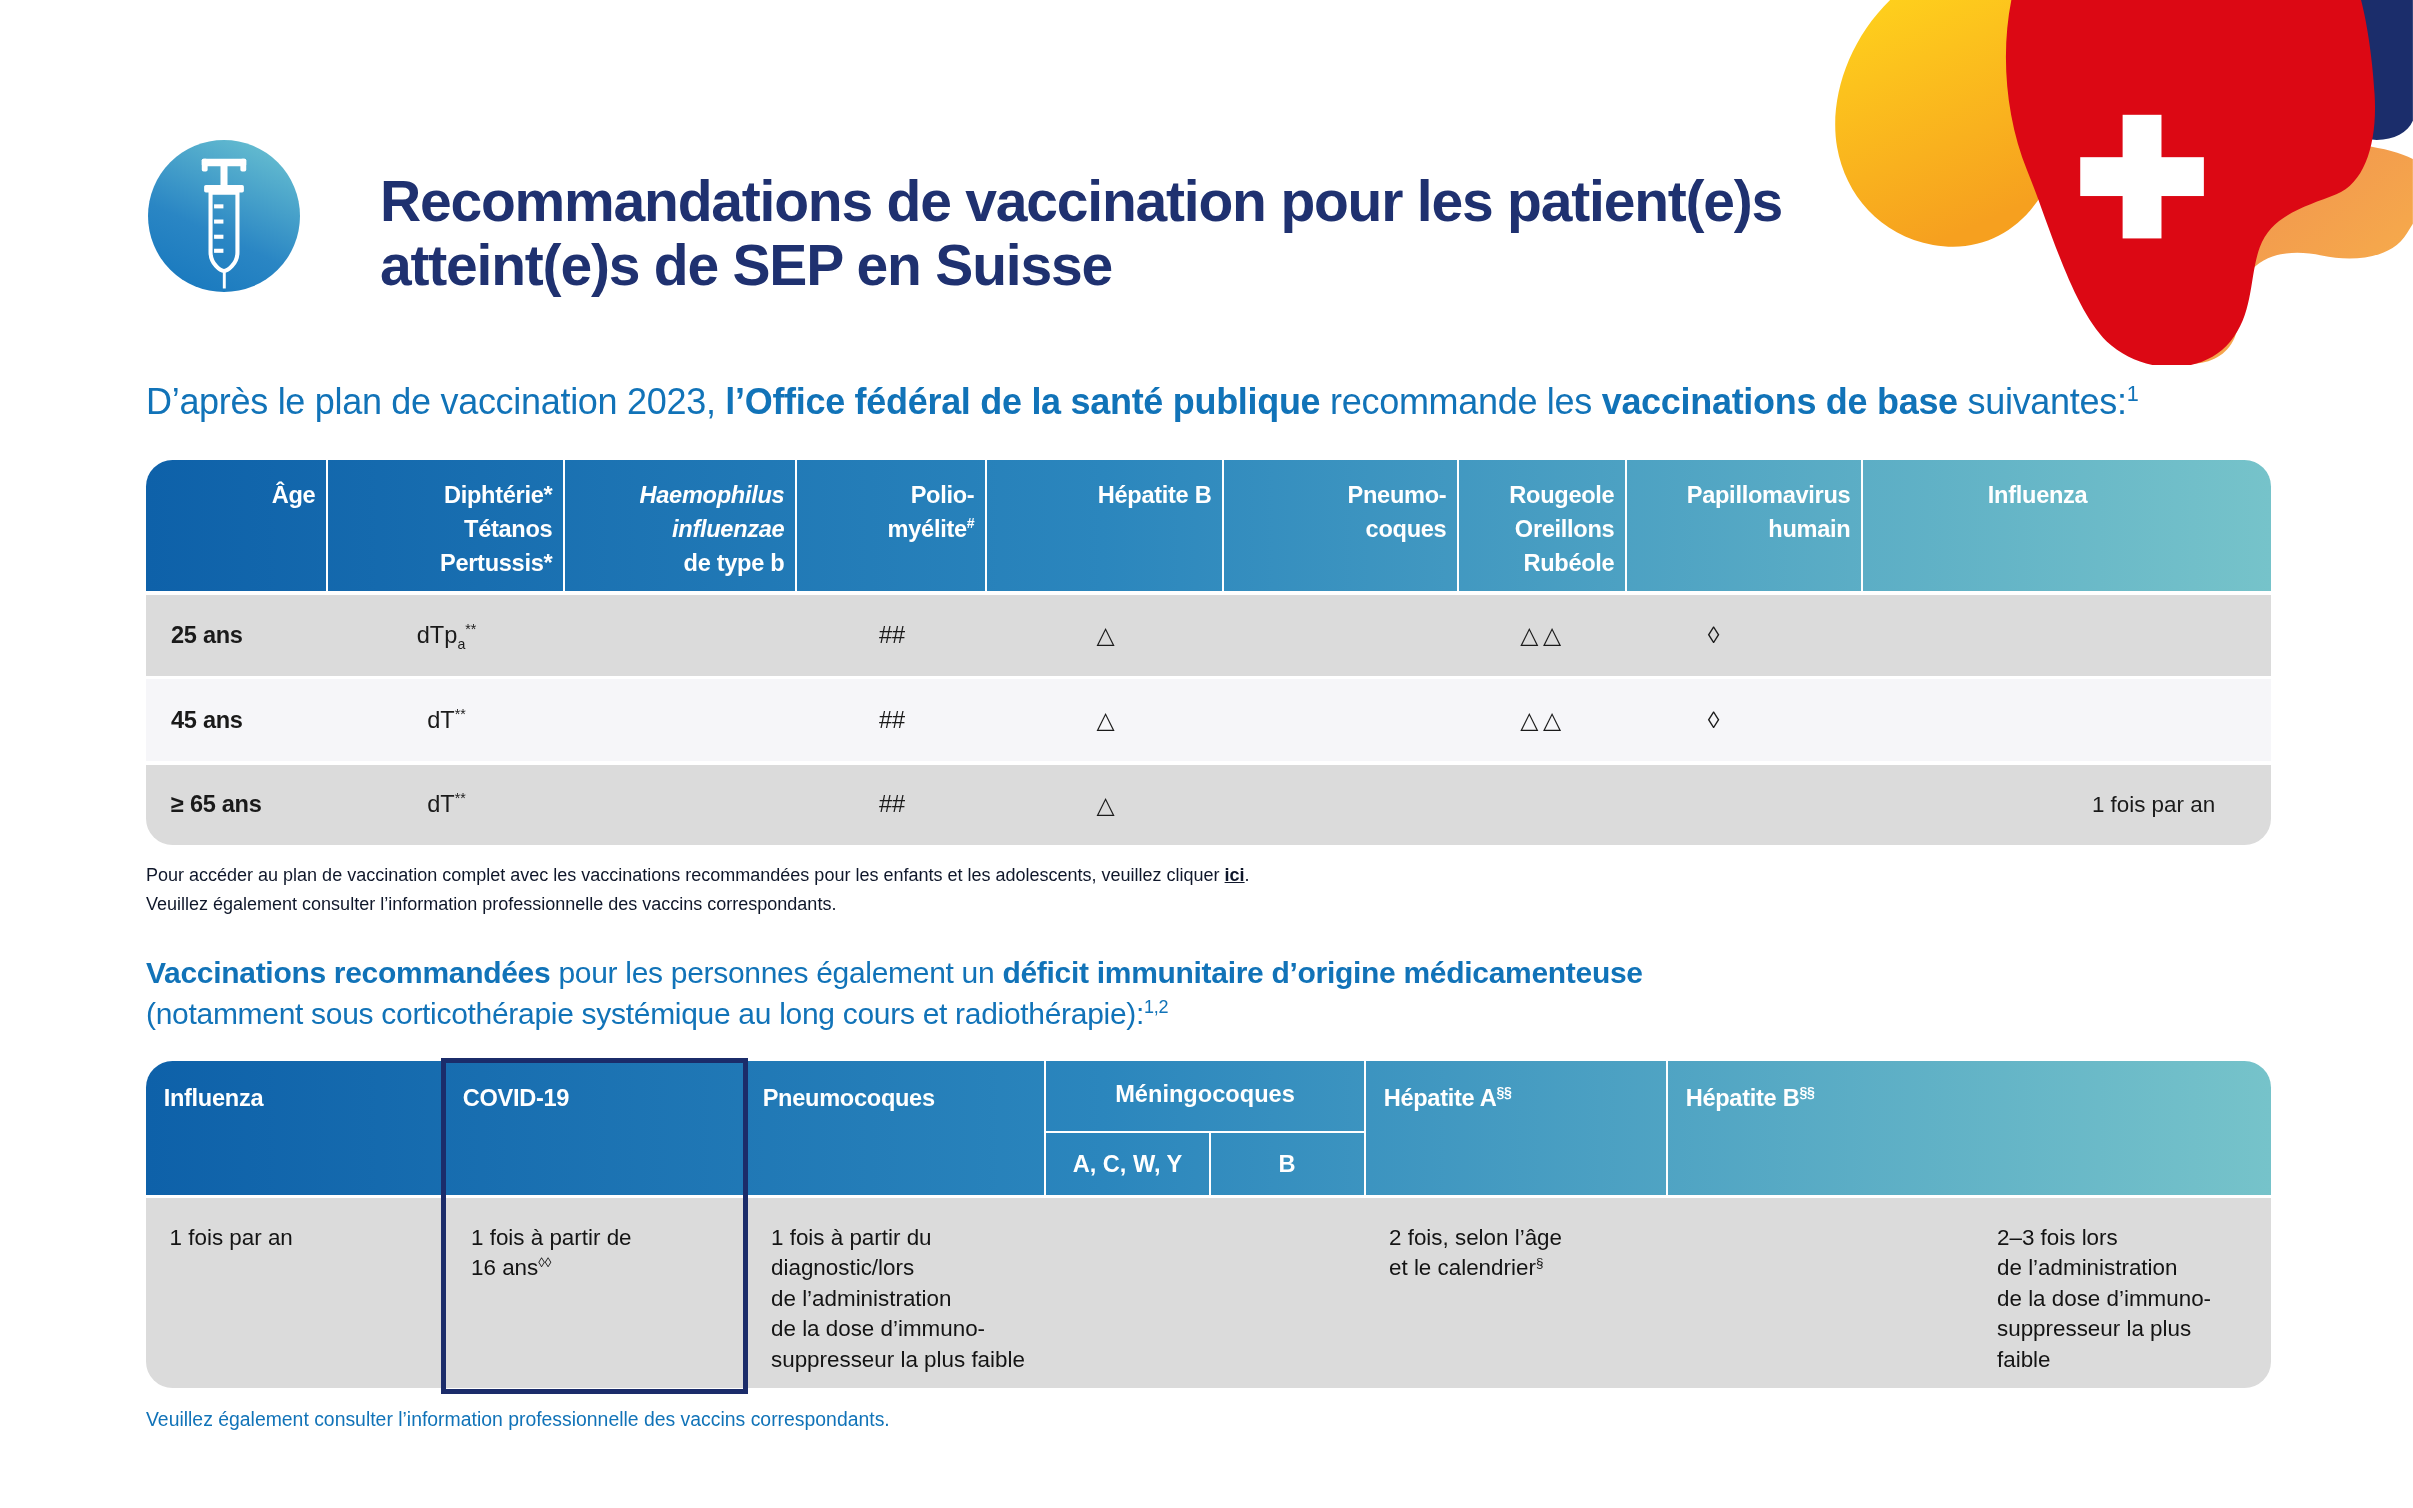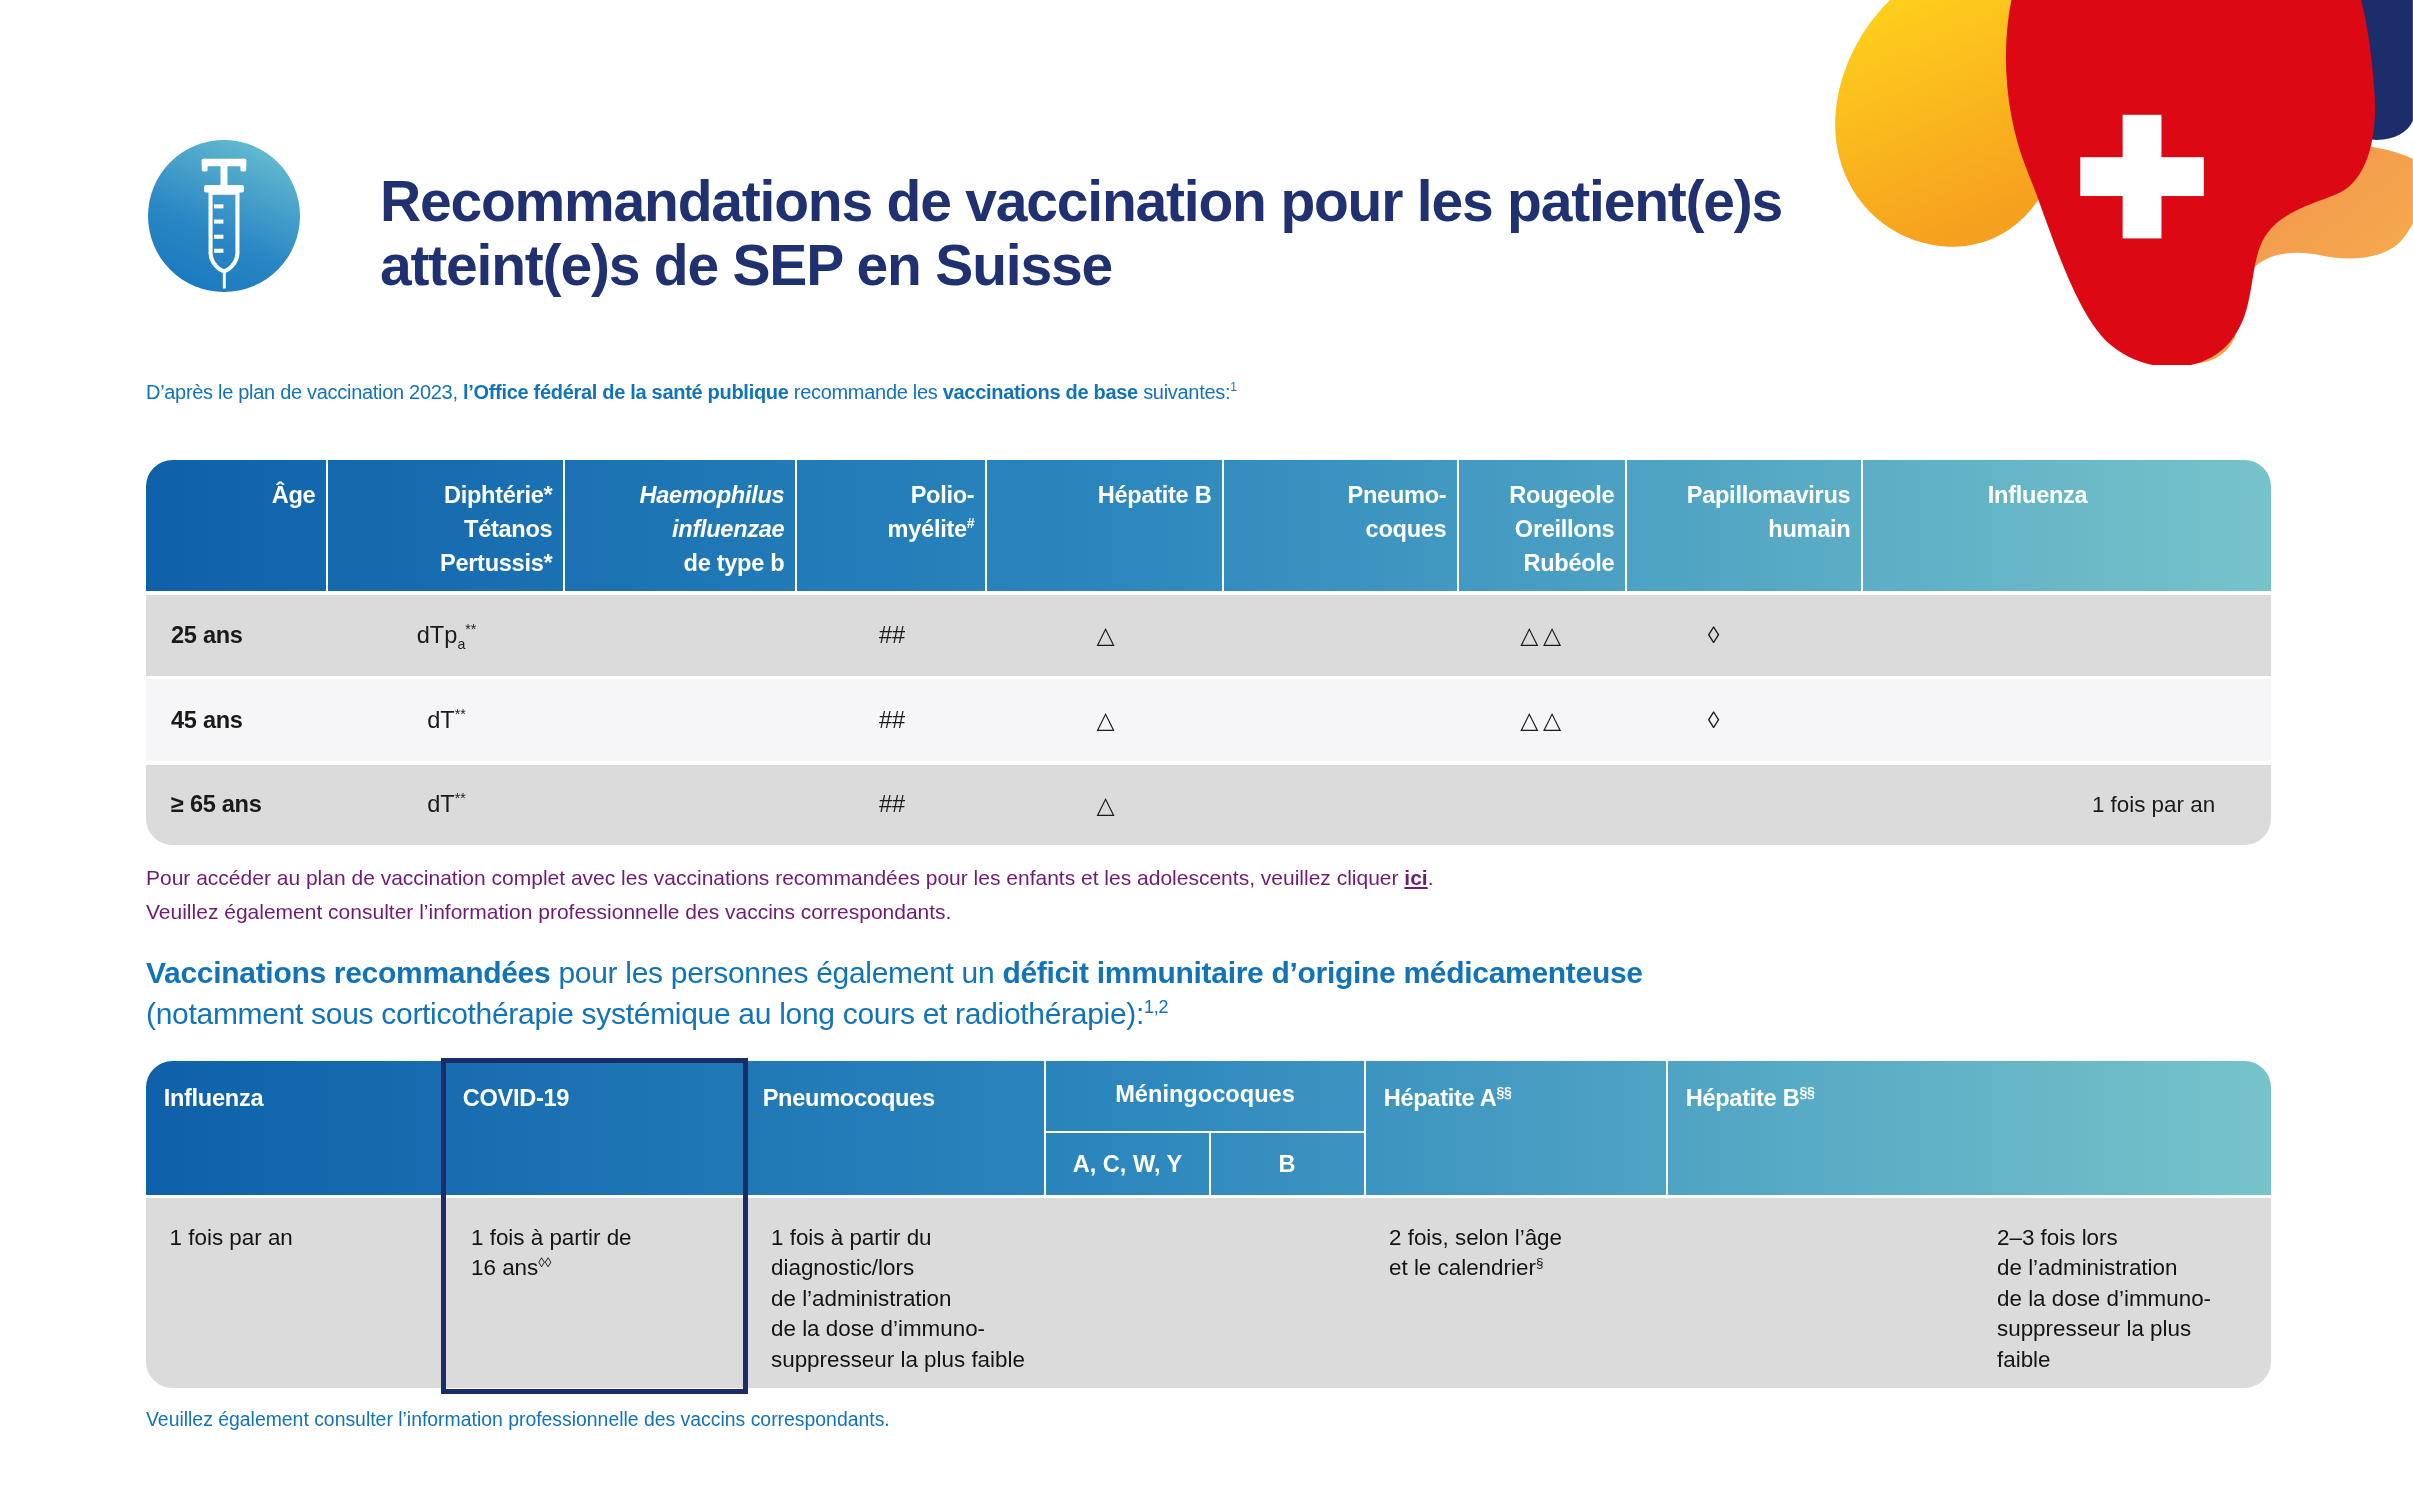--- a/index.html
+++ b/index.html
@@ -13,21 +13,21 @@
     position:absolute;left:148px;top:140px;width:152px;height:152px;border-radius:50%;
     background:linear-gradient(205deg,#6fc6d2 0%,#2a86c4 60%,#1576bd 100%);
     display:flex;align-items:center;justify-content:center;
   }
   .page-title{
     position:absolute;left:380px;top:169px;
     font-weight:bold;font-size:57px;line-height:1.13;letter-spacing:-1.2px;color:#1f3170;
   }
   .logo{position:absolute;right:0;top:0;width:589px;height:365px;}
   
-  .intro{position:absolute;left:146px;top:381px;font-size:20px;color:#1173b8;letter-spacing:-0.3px;}
+  .intro{position:absolute;left:146px;top:381px;font-size:36px;color:#1173b8;letter-spacing:-0.3px;}
   .intro b{font-weight:bold;}
   sup{font-size:60%;vertical-align:super;line-height:0;}
   sub{font-size:60%;vertical-align:sub;line-height:0;}
   
   .tbl{position:absolute;left:146px;width:2125px;}
   .thead{
     display:flex;background:linear-gradient(90deg,#0e61a9 0%,#2b86bd 45%,#76c3ca 100%);
     border-radius:26.5px 26.5px 0 0;overflow:hidden;color:#ffffff;font-weight:bold;font-size:23.6px;
   }
   .thead .hc{box-sizing:border-box;border-right:2.4px solid #ffffff;padding:17.7px 10.6px 0 17.7px;line-height:1.45;letter-spacing:-0.3px;}
@@ -40,21 +40,21 @@
   .sym{letter-spacing:4.7px;}
   
   #t1{top:460px;}
   #t1 .thead{height:131px;text-align:right;}
   #t1 .r{margin-top:3.5px;}
   #t1 .r1{height:81px;}
   #t1 .r2{height:82px;}
   #t1 .r3{height:80px;border-radius:0 0 26.5px 26.5px;}
   .italic{font-style:italic;}
   
-  .notes{position:absolute;left:146px;top:861px;font-size:21px;color:#701a75;line-height:1.62;}
+  .notes{position:absolute;left:146px;top:861px;font-size:18px;color:#0f172a;line-height:1.62;}
   .notes .lnk{font-weight:bold;text-decoration:underline;cursor:pointer;}
   
   .h2{position:absolute;left:146px;top:952px;font-size:30px;color:#1173b8;line-height:1.38;letter-spacing:-0.3px;}
   .h2 b{font-weight:bold;}
   
   #t2{top:1061px;}
   #t2 .thead{height:134px;border-radius:26.5px 26.5px 0 0;}
   #t2 .hc{padding-top:20px;}
   .meningc{box-sizing:border-box;border-right:2.4px solid #fff;display:flex;flex-direction:column;padding:0 !important;}
   .mening-top{box-sizing:border-box;height:72px;border-bottom:2.4px solid #fff;text-align:center;padding-top:20px;}

